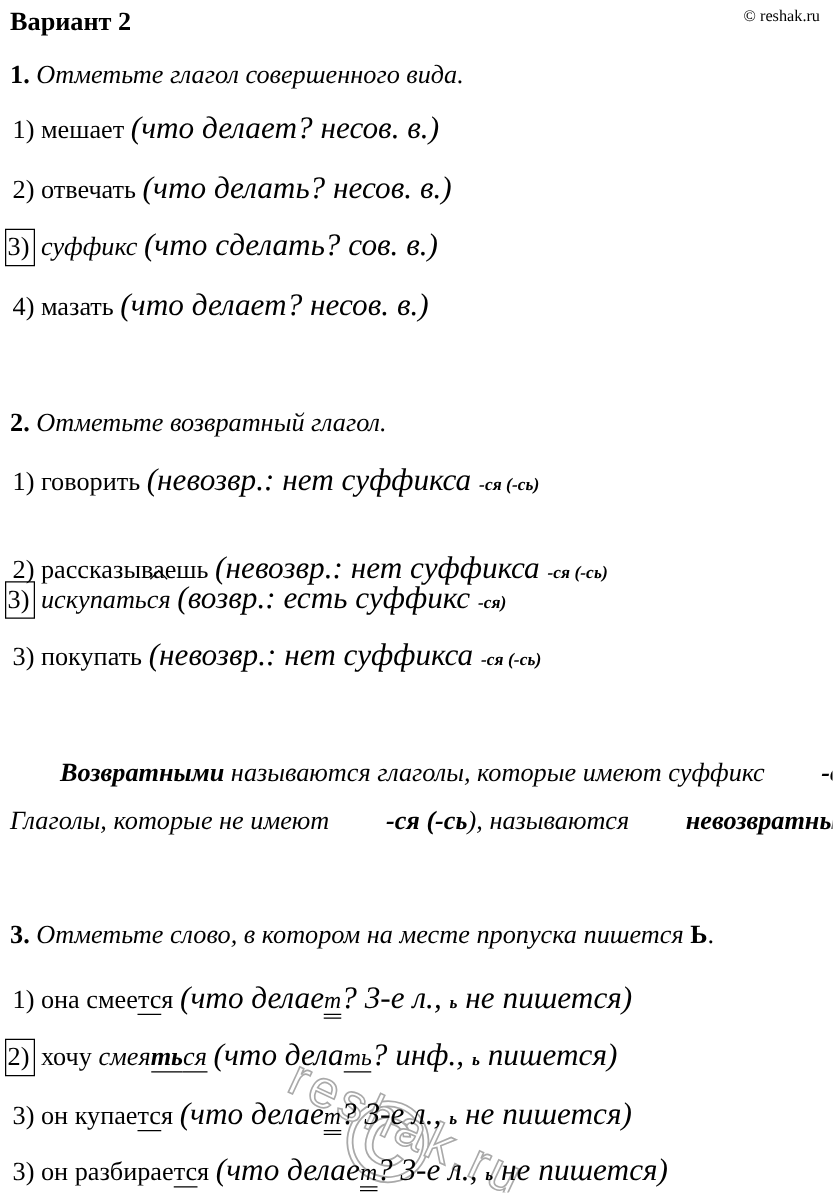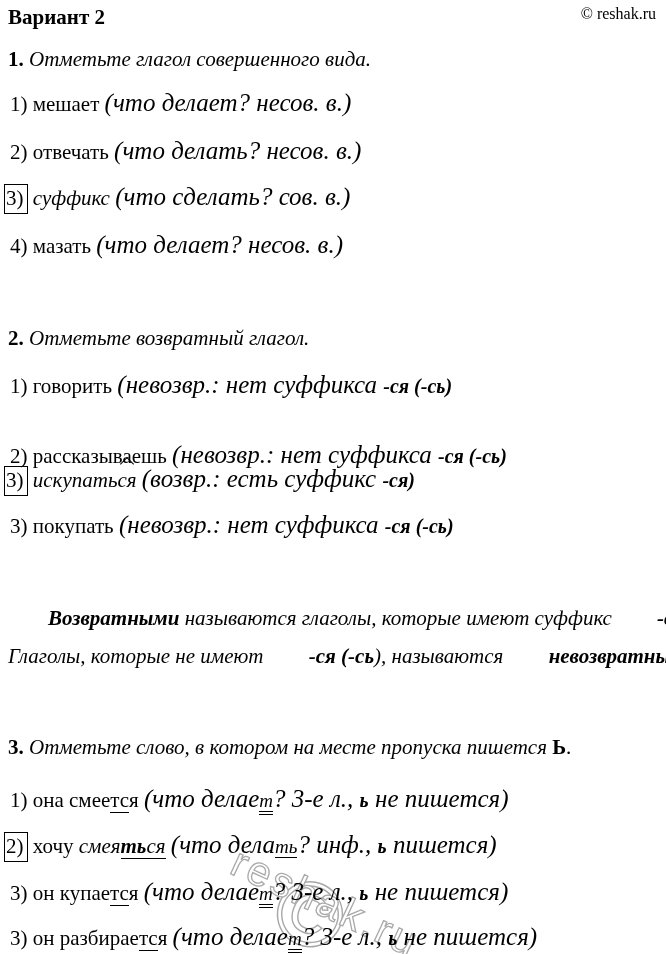--- a/index.html
+++ b/index.html
@@ -12,39 +12,39 @@
     overflow: hidden;
   }
   .page { position: absolute; inset: 0; }
 
   .header {
     position: absolute; top: 5px; left: 8px; right: 10px;
     display: flex; justify-content: space-between; align-items: flex-start;
     z-index: 3;
   }
   .variant-title { font-weight: bold; font-size: 21px; }
-  .copyright { font-size: 16px; }
+  .copyright { font-size: 13px; }
 
   .line {
     position: absolute; left: 10px;
     font-size: 21px; line-height: 26px;
     white-space: nowrap;
     z-index: 3;
   }
   .line.heading { left: 8px; }
   .line.boxed { left: 4px; }
   .line.rule { left: 8px; }
 
   
   .sg-r  { }
   .sg-b  { font-weight: bold; }
   .sg-i  { font-style: italic; }
   .sg-bi { font-weight: bold; font-style: italic; margin-left: 40px; }
   .sg-a  { font-style: italic; font-size: 25px; }
-  .sg-ab { font-style: italic; font-weight: bold; font-size: 20px; }
+  .sg-ab { font-style: italic; font-weight: bold; font-size: 14px; }
   .sg-au { font-style: italic; font-size: 19px; border-bottom: 1.5px solid #000; }
   .sg-aud{ font-style: italic; font-size: 19px; border-bottom: 4px double #000; }
   .sg-u  { border-bottom: 1.5px solid #000; }
   .sg-iu { font-style: italic; border-bottom: 1.5px solid #000; }
   .sg-ibu{ font-style: italic; font-weight: bold; border-bottom: 1.5px solid #000; }
   .sg-box{
     border: 1.5px solid #000;
     padding: 1px 3px 3px 1px;
   }
   .sg-icaret { font-style: italic; position: relative; }

